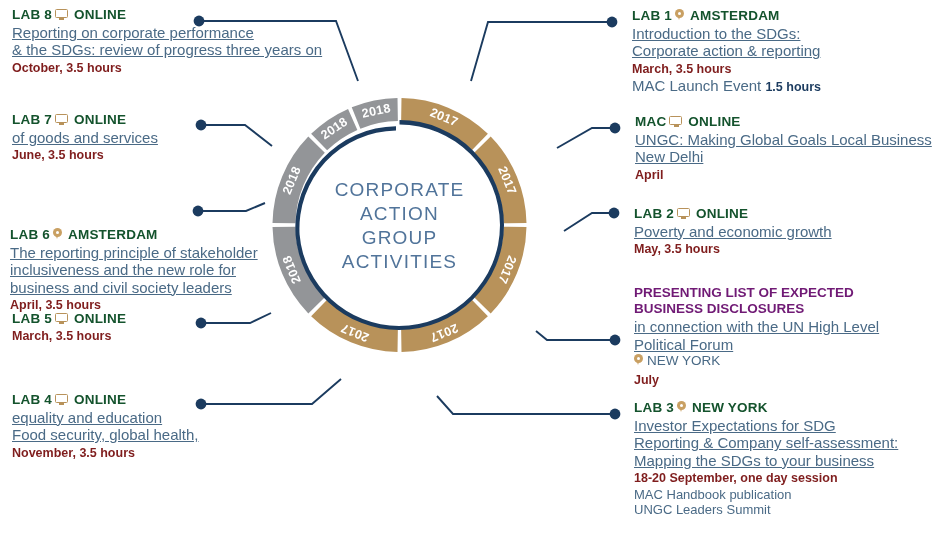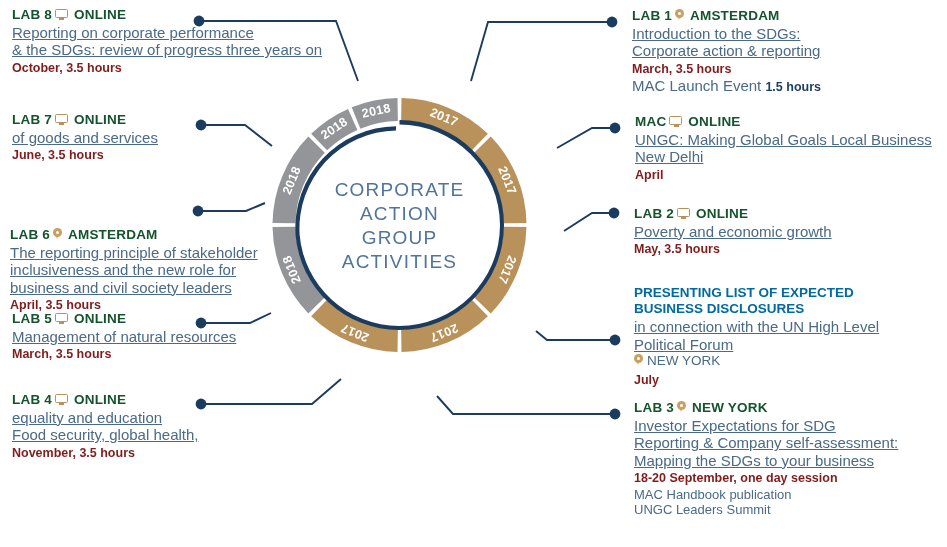--- a/index.html
+++ b/index.html
@@ -25,21 +25,21 @@
   .entry .meta{
     font-size:12.5px;font-weight:bold;color:#7f1d1d;line-height:1.25;margin-top:2px;
     white-space:nowrap;
   }
   .entry .plainline{
     font-size:13px;font-weight:400;color:#4a6a86;line-height:1.16;white-space:nowrap;
   }
   .entry .mixline{font-size:15px;color:#4a6a86;line-height:1.2;white-space:nowrap;}
   .entry .mixline b{font-size:12.5px;color:#1b3b5f;}
   .entry .caps{
-    font-size:13.5px;font-weight:bold;color:#0369a1;line-height:1.2;white-space:nowrap;
+    font-size:13.5px;font-weight:bold;color:#701a75;line-height:1.2;white-space:nowrap;
   }
 
   
   .ico-monitor{
     display:inline-block;width:13px;height:11px;position:relative;
     vertical-align:-1px;margin:0 4px 0 3px;
   }
   .ico-monitor i{
     position:absolute;left:0;top:0;width:13px;height:9px;
     border:1.6px solid #b8925a;border-radius:1.5px;box-sizing:border-box;
@@ -191,23 +191,20 @@
       <div>inclusiveness and the new role for</div>
       <div>business and civil society leaders</div>
     </div>
     <div class="meta">April,  3.5 hours</div>
   </div>
 
   <div class="entry" style="left:12px;top:311px;">
     <div class="hdr">
       <span>LAB 5</span><span class="ico-monitor"><i></i></span><span class="loc">ONLINE</span>
     </div>
-    <div class="desc">
-      <div>Management of natural resources</div>
-    </div>
     <div class="meta">March,  3.5 hours</div>
   </div>
 
   <div class="entry" style="left:12px;top:392px;">
     <div class="hdr">
       <span>LAB 4</span><span class="ico-monitor"><i></i></span><span class="loc">ONLINE</span>
     </div>
     <div class="desc">
       <div>equality and education</div>
       <div>Food security, global health,</div>

